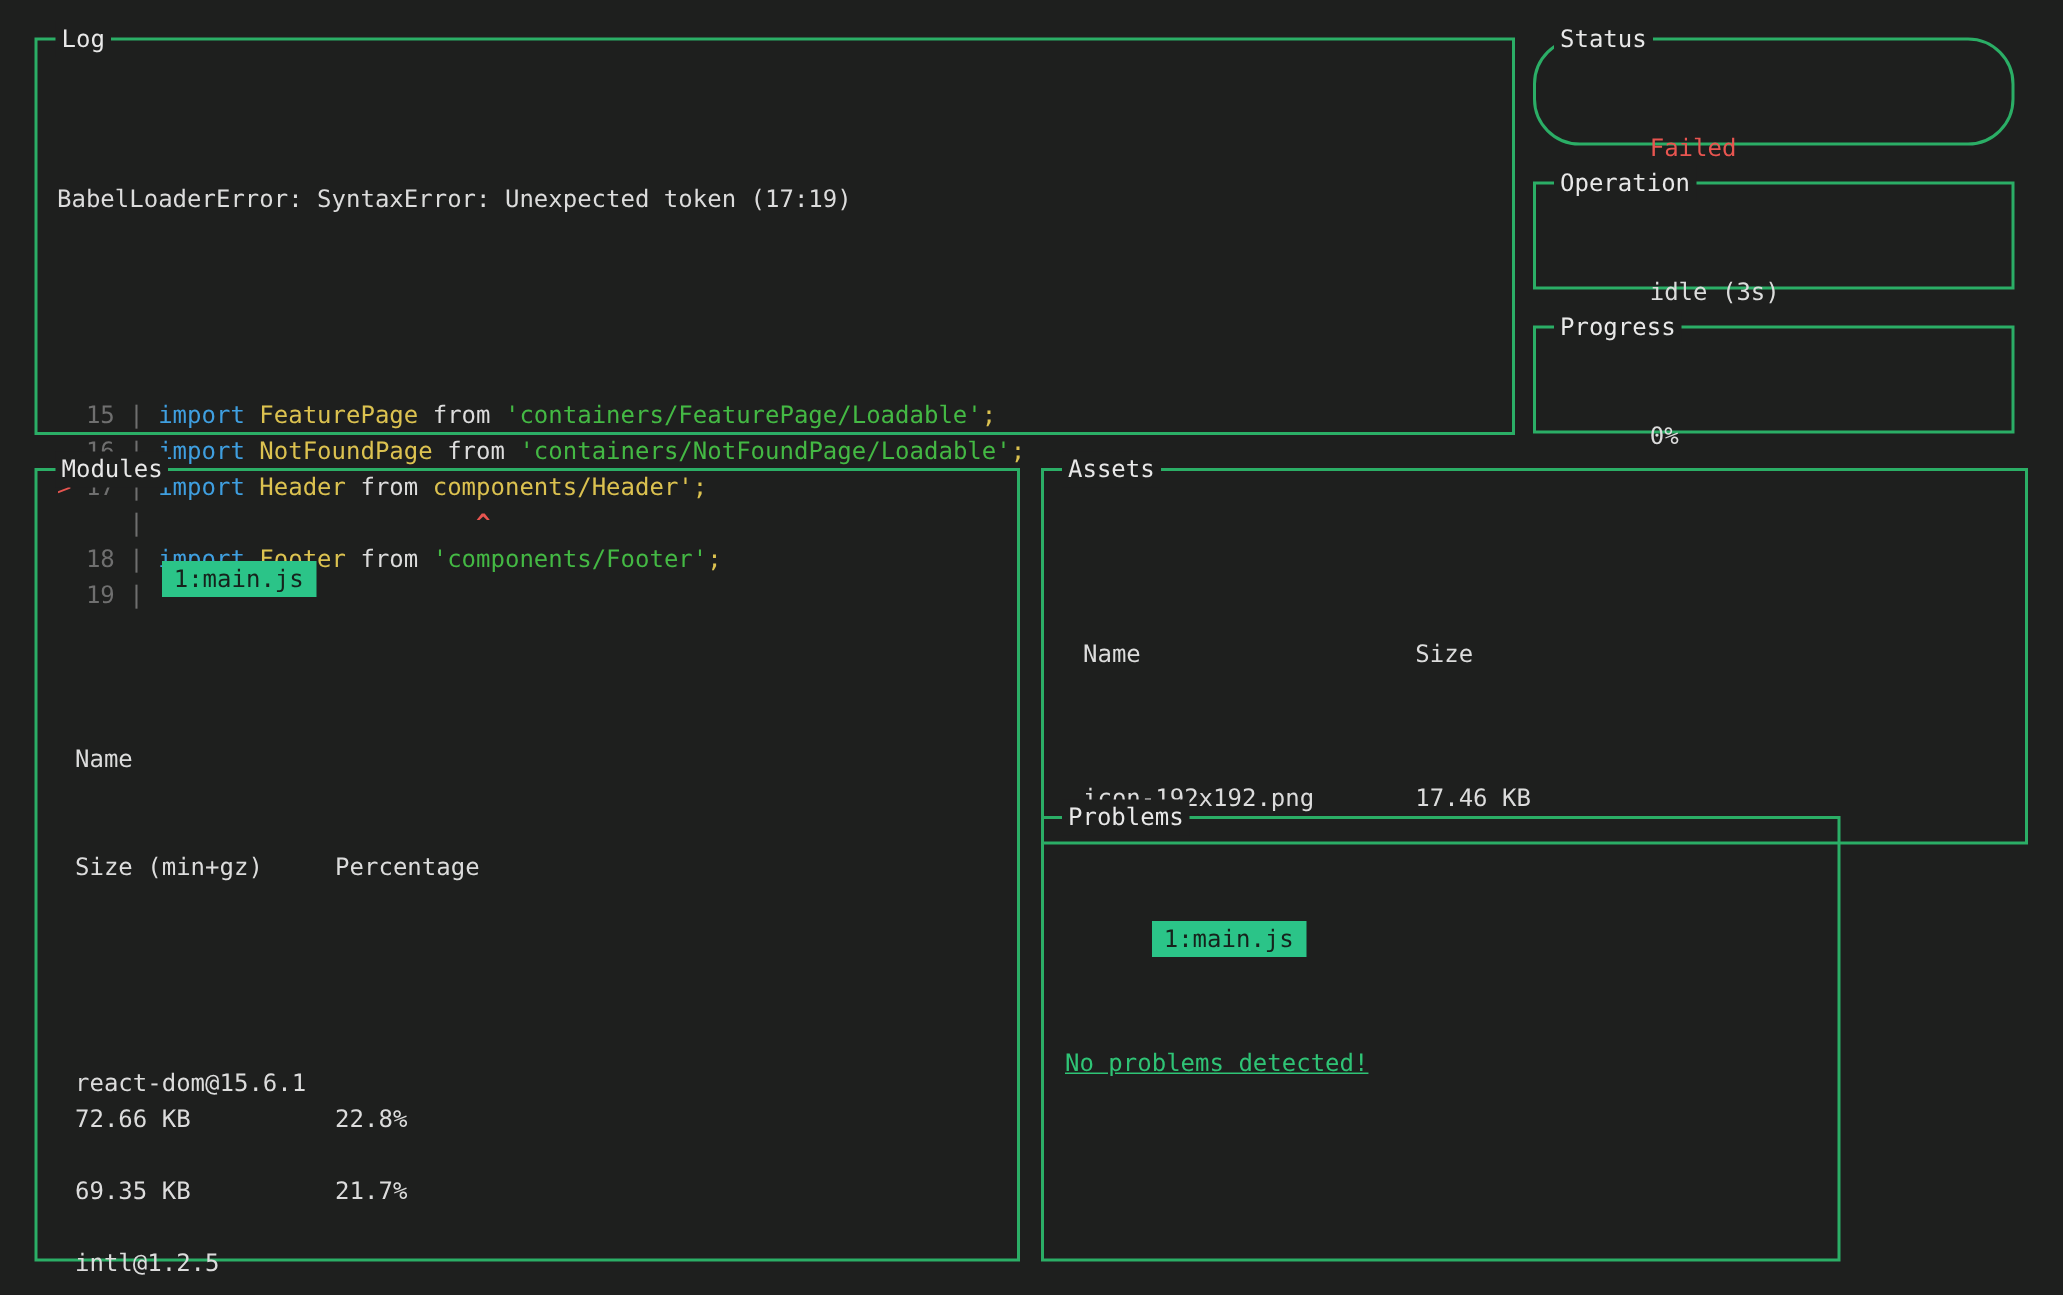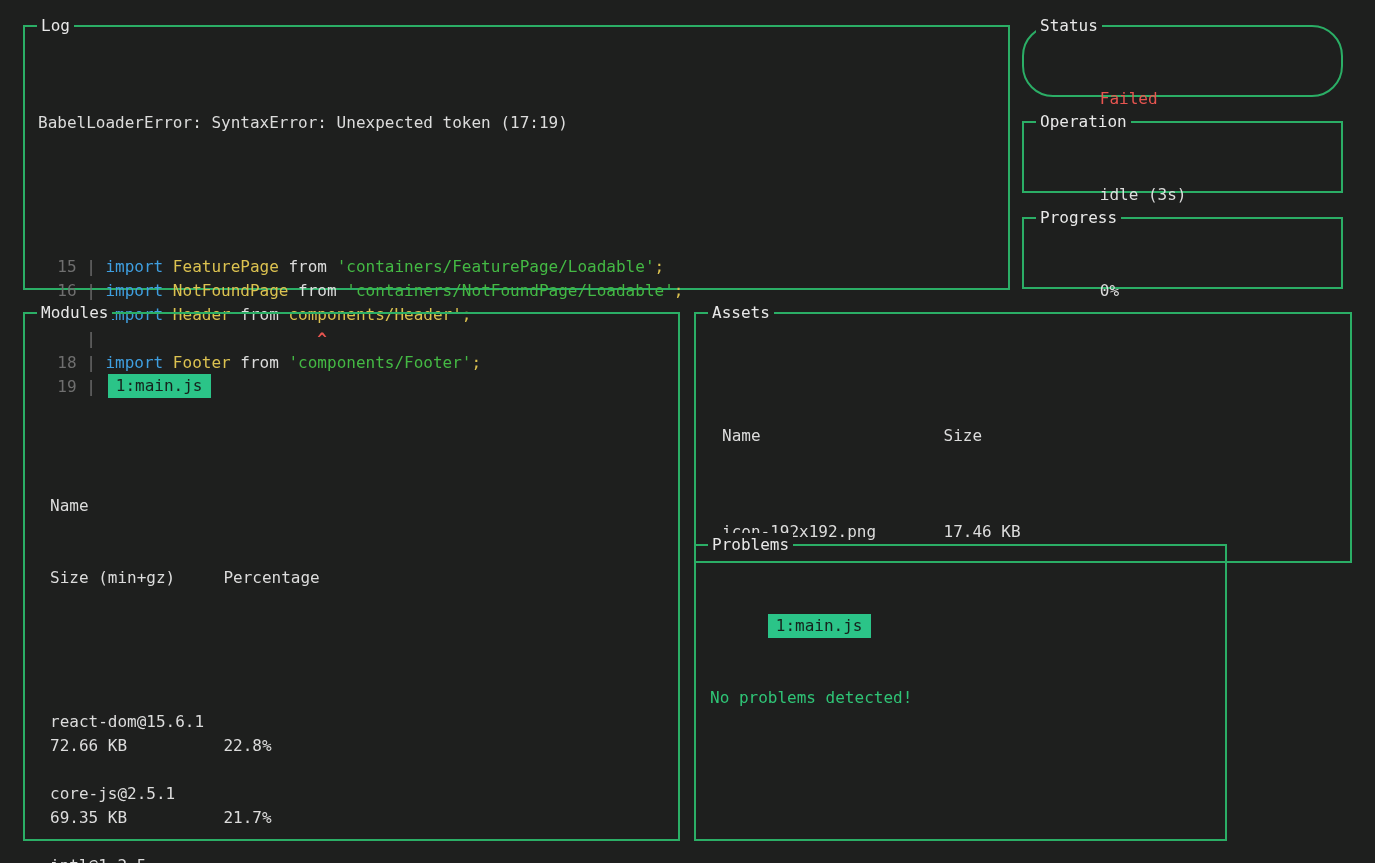--- a/index.html
+++ b/index.html
@@ -29,21 +29,21 @@
   }
   .p-log{left:23px;top:25px;width:987px;height:265px;}
   .p-status{left:1022px;top:25px;width:321px;height:72px;border-radius:31px;}
   .p-operation{left:1022px;top:121px;width:321px;height:72px;}
   .p-progress{left:1022px;top:217px;width:321px;height:72px;}
   .p-modules{left:23px;top:312px;width:657px;height:529px;}
   .p-assets{left:694px;top:312px;width:658px;height:251px;}
   .p-problems{left:694px;top:544px;width:533px;height:297px;}
 
   .log-body{padding:36px 14px 0 13px;white-space:pre;}
-  .log-error{color:var(--text);white-space:pre;}
+  .log-error{color:var(--text);white-space:pre;margin-top:10px;}
   .log-blank{height:24px;}
   .code-line{white-space:pre;}
   .tok-gut{color:var(--gray);}
   .tok-mark{color:var(--red);}
   .tok-kw{color:var(--blue);}
   .tok-id{color:var(--yellow);}
   .tok-pl{color:var(--text);}
   .tok-str{color:var(--strgreen);}
   .tok-caret{color:var(--red);font-weight:bold;}
 
@@ -57,21 +57,21 @@
 
   .badge{
     display:inline-block;background:var(--badgegreen);color:#16221c;
     padding:0 8px;white-space:pre;
   }
   .table-header{margin-top:24px;color:var(--text);}
   .col18{display:inline-block;width:18ch;white-space:pre;}
   .col23{display:inline-block;width:23ch;white-space:pre;}
   .mod-row{margin-top:24px;white-space:pre;}
   .asset-row{margin-top:24px;white-space:pre;}
-  .problems-msg{margin-top:24px;color:var(--okgreen);white-space:pre;}
+  .problems-msg{margin-top:35px;color:var(--okgreen);white-space:pre;text-decoration:underline;}
 </style>
 </head>
 <body>
 
 <div class="screen">
 
   <div class="panel p-log">
     <div class="panel-title">Log</div>
     <div class="log-body">
       <div class="log-error">BabelLoaderError: SyntaxError: Unexpected token (17:19)</div>
@@ -102,21 +102,21 @@
   </div>
 
   <div class="panel p-modules">
     <div class="panel-title">Modules</div>
     <div class="modules-body">
       <span class="badge">1:main.js</span>
       <div class="table-header">
         <div>Name</div>
         <div><span class="col18">Size (min+gz)</span><span>Percentage</span></div>
       </div>
-      <div><div class="mod-row"><div>react-dom@15.6.1</div><div><span class="col18">72.66 KB</span><span>22.8%</span></div></div><div class="mod-row"><div>core-js@2.5.1</div><div><span class="col18">69.35 KB</span><span>21.7%</span></div></div><div class="mod-row"><div>intl@1.2.5</div></div></div>
+      <div><div class="mod-row"><div>react-dom@15.6.1</div><div><span class="col18">72.66 KB</span><span>22.8%</span></div></div><div class="mod-row"><div><span class="col18">69.35 KB</span><span>21.7%</span></div></div><div class="mod-row"><div>intl@1.2.5</div></div></div>
     </div>
   </div>
 
   <div class="panel p-assets">
     <div class="panel-title">Assets</div>
     <div class="assets-body">
       <div class="table-header" style="margin-top:0"><span class="col23">Name</span><span>Size</span></div>
       <div><div class="asset-row"><span class="col23">icon-192x192.png</span><span>17.46 KB</span></div></div>
     </div>
   </div>

